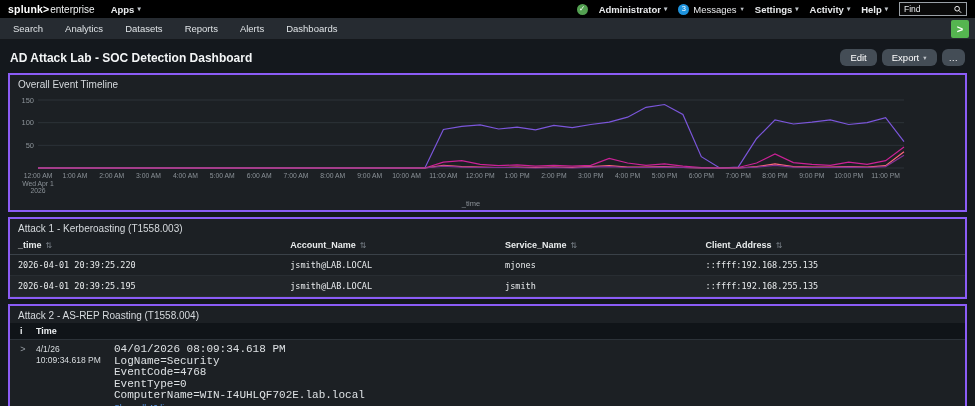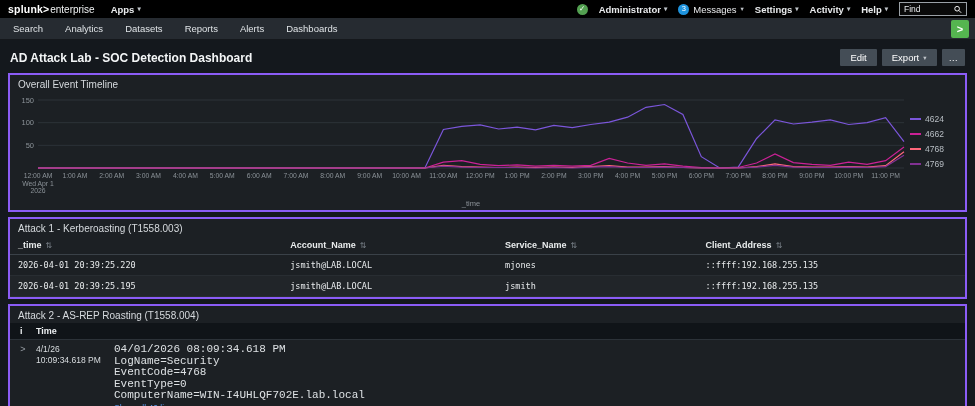--- a/index.html
+++ b/index.html
@@ -33,21 +33,21 @@
     padding:0 2px; position:relative; border-bottom:1px solid #15181c; }
   .nav-item { padding:0 11px; color:#dfe3e6; font-size:9.5px; cursor:default; }
   .app-icon { position:absolute; right:6px; top:2px; width:18px; height:18px;
     background:#55b550; border-radius:2px; color:#fff; font-weight:bold; font-size:11px;
     display:flex; align-items:center; justify-content:center; }
 
   
   .dash-header { display:flex; align-items:center; padding:9px 10px 7px 10px; }
   .dash-title { font-size:12px; font-weight:bold; color:#f3f5f6; }
   .header-buttons { margin-left:auto; display:flex; gap:5px; }
-  .btn { background:#444d56; color:#fff; font-size:9.5px; border:none; border-radius:1px;
+  .btn { background:#444d56; color:#fff; font-size:9.5px; border:none; border-radius:6px;
     padding:3px 10px; display:flex; align-items:center; gap:4px;
     font-family:"Liberation Sans", sans-serif; }
   .btn-more { padding:3px 7px; }
 
   
   .main { padding:0 8px; }
   .panel { background:#1c2024; border:2px solid #8b5cf6; margin-bottom:5px; }
   .panel-title { font-size:10px; color:#d6dade; padding:4px 8px 2px 8px; }
 
   
@@ -191,38 +191,20 @@
             <text x="763.0212765957447" y="86" text-anchor="middle" font-size="6.8" fill="#8b9298" font-family="Liberation Sans, sans-serif">8:00 PM</text>
             <text x="799.872340425532" y="86" text-anchor="middle" font-size="6.8" fill="#8b9298" font-family="Liberation Sans, sans-serif">9:00 PM</text>
             <text x="836.7234042553192" y="86" text-anchor="middle" font-size="6.8" fill="#8b9298" font-family="Liberation Sans, sans-serif">10:00 PM</text>
             <text x="873.5744680851064" y="86" text-anchor="middle" font-size="6.8" fill="#8b9298" font-family="Liberation Sans, sans-serif">11:00 PM</text>
             <text x="459" y="114" text-anchor="middle" font-size="7.5" fill="#8b9298" font-family="Liberation Sans, sans-serif">_time</text>
             <polyline points="26.0,76.0 44.4,76.0 62.9,76.0 81.3,76.0 99.7,76.0 118.1,76.0 136.6,76.0 155.0,76.0 173.4,76.0 191.8,76.0 210.3,76.0 228.7,76.0 247.1,76.0 265.5,76.0 284.0,76.0 302.4,76.0 320.8,76.0 339.2,76.0 357.7,76.0 376.1,76.0 394.5,76.0 412.9,76.0 431.4,37.5 449.8,34.3 468.2,32.9 486.6,37.0 505.1,35.2 523.5,37.9 541.9,33.4 560.3,35.7 578.8,32.5 597.2,30.2 615.6,25.2 634.0,15.3 652.5,12.5 670.9,22.5 689.3,64.7 707.7,76.0 726.2,75.1 744.6,46.5 763.0,27.9 781.4,32.0 799.9,30.2 818.3,27.9 836.7,32.5 855.1,30.7 873.6,25.7 892.0,49.7" fill="none" stroke="#7b56db" stroke-width="1.2"></polyline>
             <polyline points="26.0,76.0 44.4,76.0 62.9,76.0 81.3,76.0 99.7,76.0 118.1,76.0 136.6,76.0 155.0,76.0 173.4,76.0 191.8,76.0 210.3,76.0 228.7,76.0 247.1,76.0 265.5,76.0 284.0,76.0 302.4,76.0 320.8,76.0 339.2,76.0 357.7,76.0 376.1,76.0 394.5,76.0 412.9,76.0 431.4,70.1 449.8,68.7 468.2,72.4 486.6,73.7 505.1,72.8 523.5,74.2 541.9,73.3 560.3,74.2 578.8,73.3 597.2,66.5 615.6,71.0 634.0,73.3 652.5,71.9 670.9,74.2 689.3,75.5 707.7,76.0 726.2,75.5 744.6,71.0 763.0,61.9 781.4,70.6 799.9,72.4 818.3,73.3 836.7,70.1 855.1,72.4 873.6,68.7 892.0,55.1" fill="none" stroke="#cb2196" stroke-width="1.2"></polyline>
             <polyline points="26.0,76.0 44.4,76.0 62.9,76.0 81.3,76.0 99.7,76.0 118.1,76.0 136.6,76.0 155.0,76.0 173.4,76.0 191.8,76.0 210.3,76.0 228.7,76.0 247.1,76.0 265.5,76.0 284.0,76.0 302.4,76.0 320.8,76.0 339.2,76.0 357.7,76.0 376.1,76.0 394.5,76.0 412.9,76.0 431.4,73.3 449.8,74.6 468.2,75.1 486.6,75.5 505.1,75.1 523.5,75.5 541.9,75.1 560.3,75.5 578.8,74.6 597.2,73.7 615.6,75.1 634.0,75.1 652.5,74.6 670.9,75.5 689.3,76.0 707.7,76.0 726.2,76.0 744.6,74.6 763.0,71.9 781.4,74.6 799.9,75.1 818.3,75.1 836.7,74.6 855.1,75.1 873.6,73.7 892.0,59.7" fill="none" stroke="#ff677b" stroke-width="1.2"></polyline>
             <polyline points="26.0,76.0 44.4,76.0 62.9,76.0 81.3,76.0 99.7,76.0 118.1,76.0 136.6,76.0 155.0,76.0 173.4,76.0 191.8,76.0 210.3,76.0 228.7,76.0 247.1,76.0 265.5,76.0 284.0,76.0 302.4,76.0 320.8,76.0 339.2,76.0 357.7,76.0 376.1,76.0 394.5,76.0 412.9,76.0 431.4,74.2 449.8,75.1 468.2,75.5 486.6,75.5 505.1,75.5 523.5,76.0 541.9,75.5 560.3,76.0 578.8,75.1 597.2,74.6 615.6,75.5 634.0,75.5 652.5,75.1 670.9,75.5 689.3,76.0 707.7,76.0 726.2,76.0 744.6,75.1 763.0,73.3 781.4,75.1 799.9,75.5 818.3,75.5 836.7,75.1 855.1,75.5 873.6,74.6 892.0,63.3" fill="none" stroke="#813193" stroke-width="1.2"></polyline>
           </svg>
-        <div id="chart-legend" class="legend">
-            <div class="legend-item">
-              <span class="legend-swatch" style="background: rgb(123, 86, 219);"></span>
-              <span>4624</span>
-            </div>
-            <div class="legend-item">
-              <span class="legend-swatch" style="background: rgb(203, 33, 150);"></span>
-              <span>4662</span>
-            </div>
-            <div class="legend-item">
-              <span class="legend-swatch" style="background: rgb(255, 103, 123);"></span>
-              <span>4768</span>
-            </div>
-            <div class="legend-item">
-              <span class="legend-swatch" style="background: rgb(129, 49, 147);"></span>
-              <span>4769</span>
-            </div>
-          </div>
       </div>
     </div>
 
     <div class="panel">
       <div class="panel-title">Attack 1 - Kerberoasting (T1558.003)</div>
       <div id="kerb-header" class="tbl-header">
           <div class="th">
             <span>_time</span>
             <span class="sort">⇅</span>
           </div>

